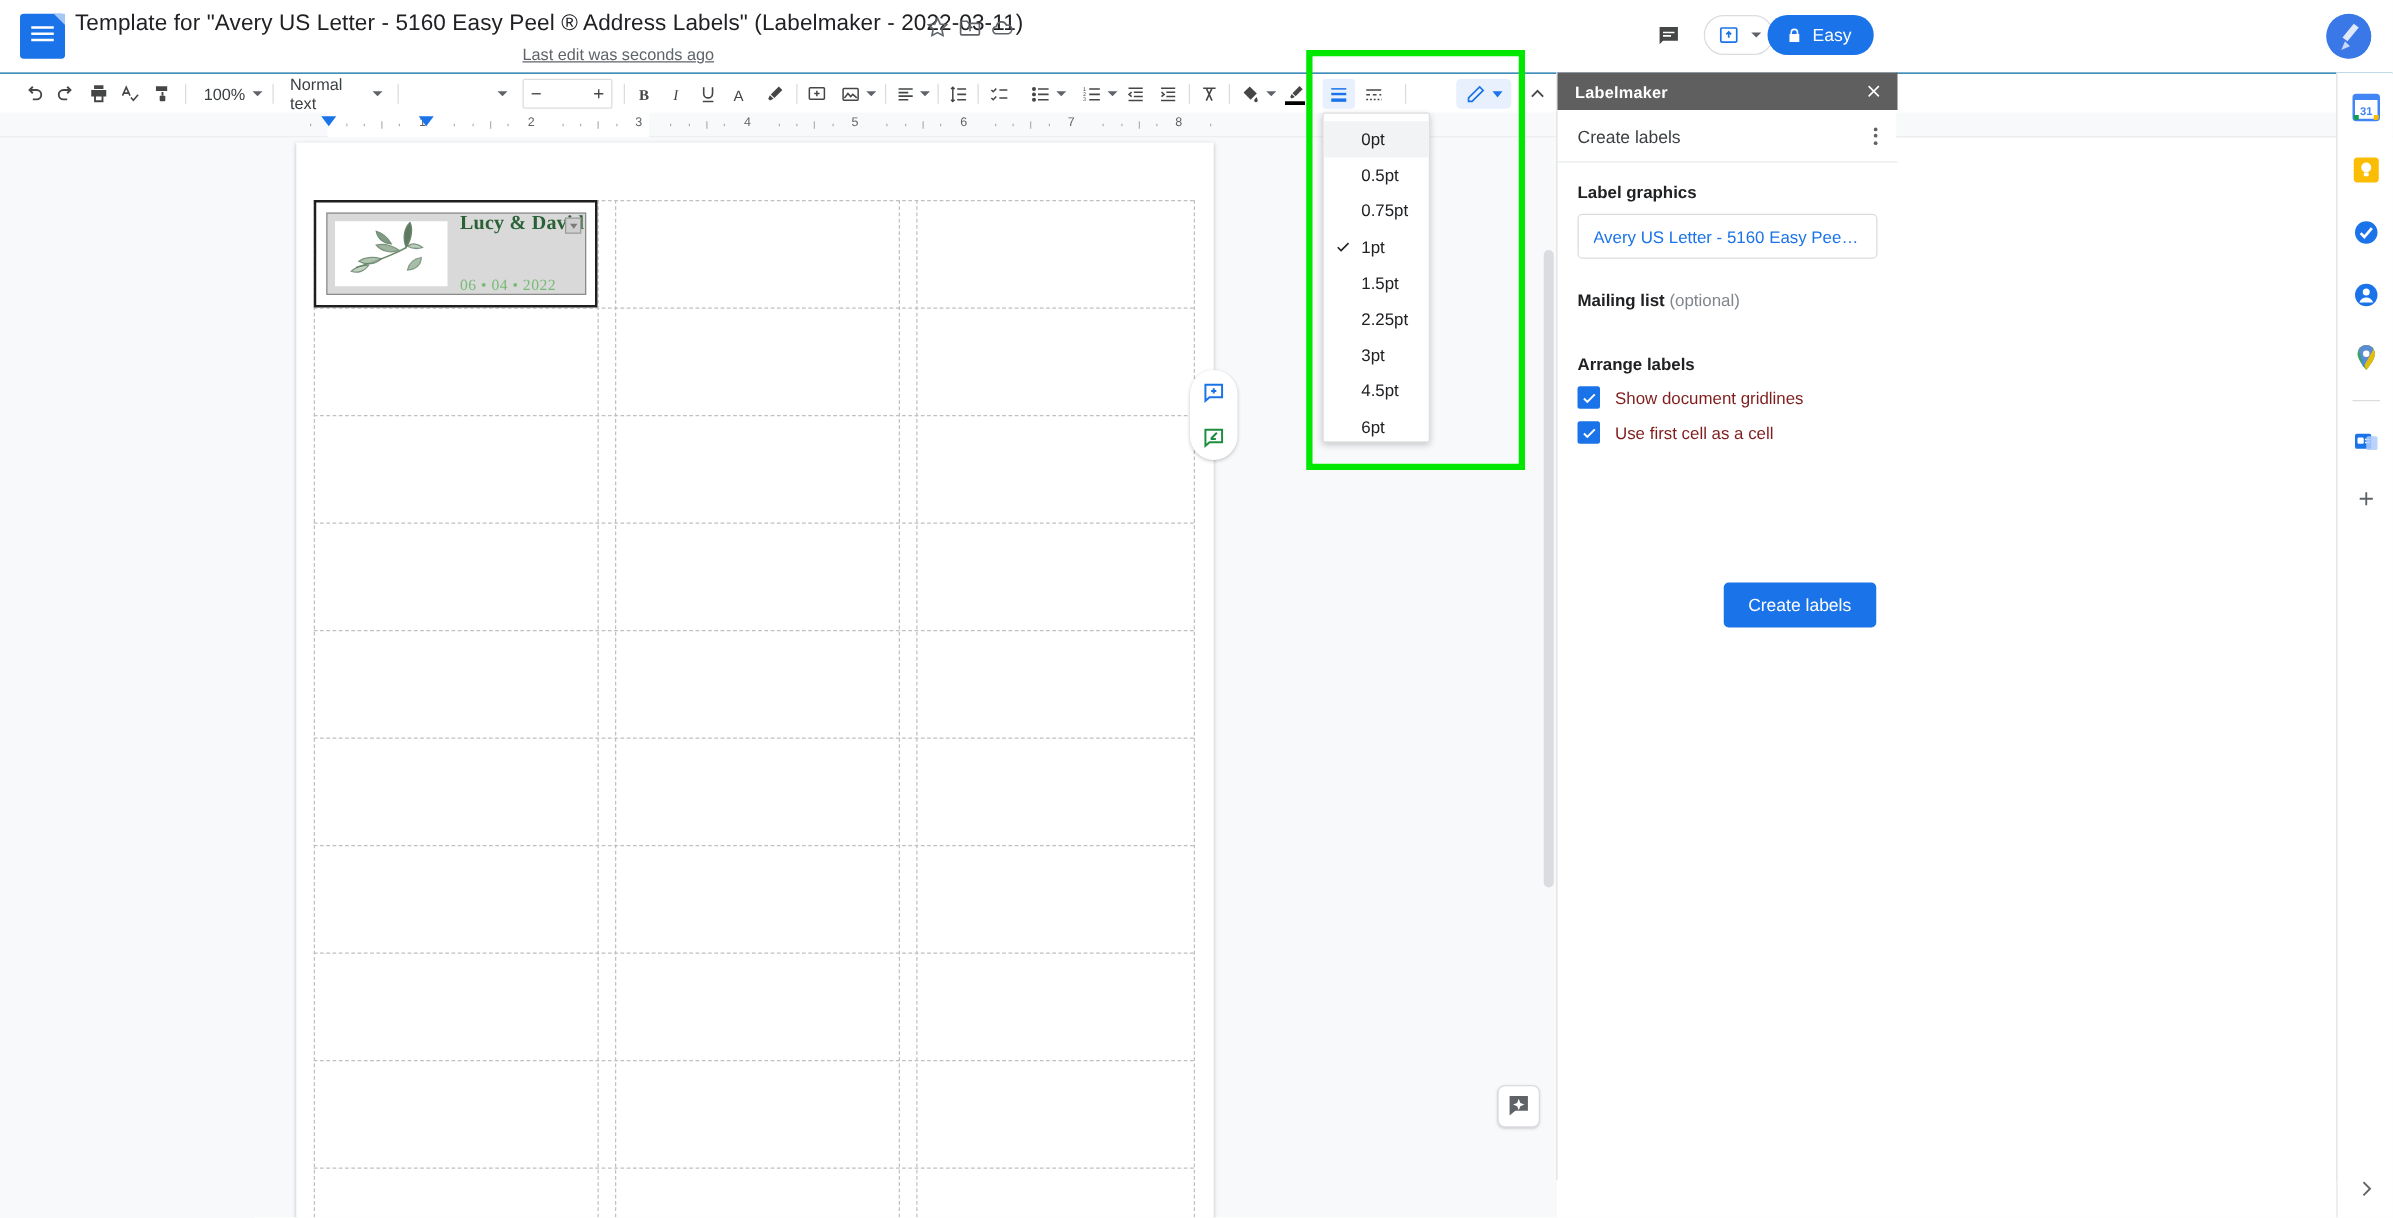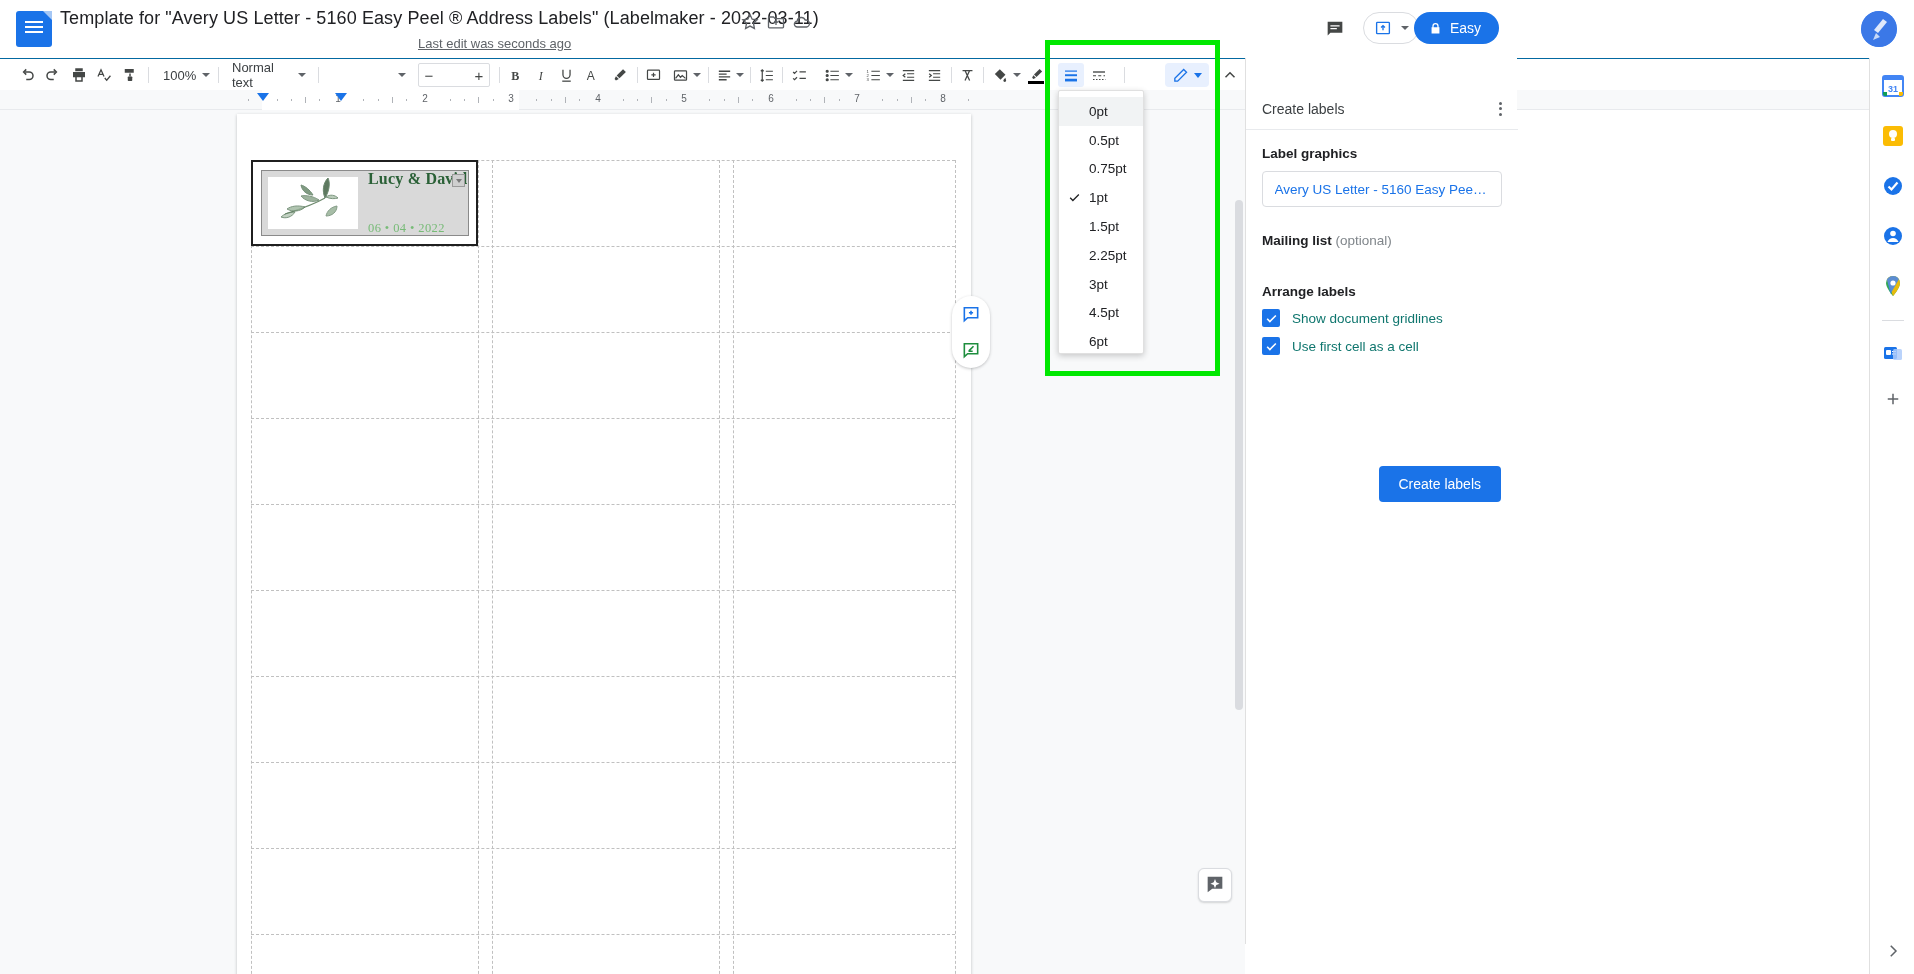--- a/index.html
+++ b/index.html
@@ -249,21 +249,21 @@
   .sheets-ic::before {
     content: ""; position: absolute; left: 3px; top: 7px; width: 10px; height: 2px; background: #fff;
   }
   .sb-gap { height: 26px; }
   .sb-desc { font-size: 13.5px; color: #3c4043; line-height: 1.45; margin-bottom: 12px; width: 240px; }
   .cbrow { display: flex; align-items: center; gap: 12px; margin-bottom: 10px; cursor: pointer; }
   .cbox {
     width: 18px; height: 18px; background: #1a73e8; border-radius: 2px;
     display: flex; align-items: center; justify-content: center; flex: none;
   }
-  .cbrow span { font-size: 13.5px; color: #0f766e; }
+  .cbrow span { font-size: 13.5px; color: #7f1d1d; }
   .create-btn {
     position: absolute; right: 16px; top: 408px; height: 36px; padding: 0 20px;
     background: #1a73e8; color: #fff; border-radius: 4px; font-size: 14px;
     font-weight: 500; display: flex; align-items: center; cursor: pointer;
   }
   .rail {
     position: absolute; left: 1869px; top: 58px; width: 45px; height: 916px;
     background: #fff; border-left: 1px solid #e0e0e0;
   }
   .rail-ic {
@@ -720,20 +720,28 @@
     </div>
     <div class="bw-item">
       <span class="bw-check"></span>
       <span>6pt</span>
     </div>
   </div>
 
   <div class="highlight-box"></div>
 
   <div class="sidebar">
+    <div class="sb-header">
+      <span class="sb-title">Labelmaker</span>
+      <span class="sb-close">
+        <svg width="14" height="14" viewBox="0 0 24 24" fill="none" stroke="#fff" stroke-width="2.2">
+            <path d="M5 5l14 14M19 5L5 19"></path>
+          </svg>
+      </span>
+    </div>
 
     <div class="sb-sub">
       <span class="sb-sub-title">Create labels</span>
       <span class="kebab">
           <i></i>
           <i></i>
           <i></i>
         </span>
     </div>
 

